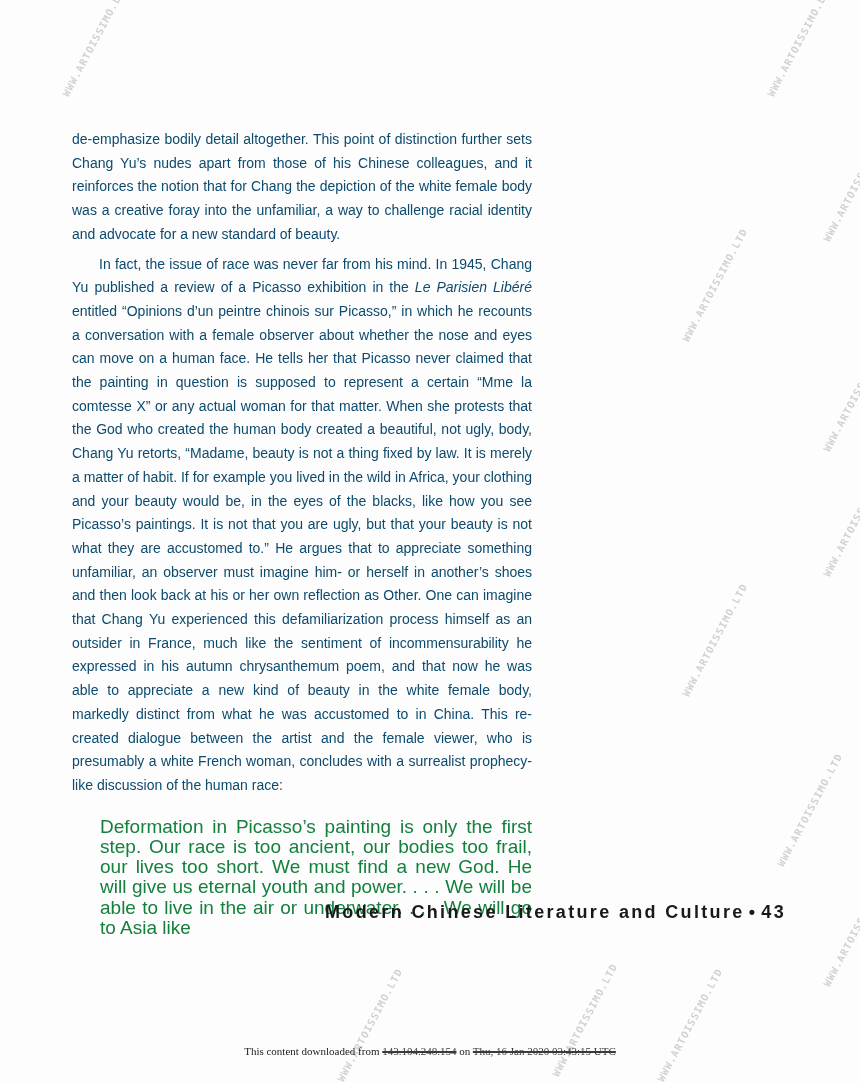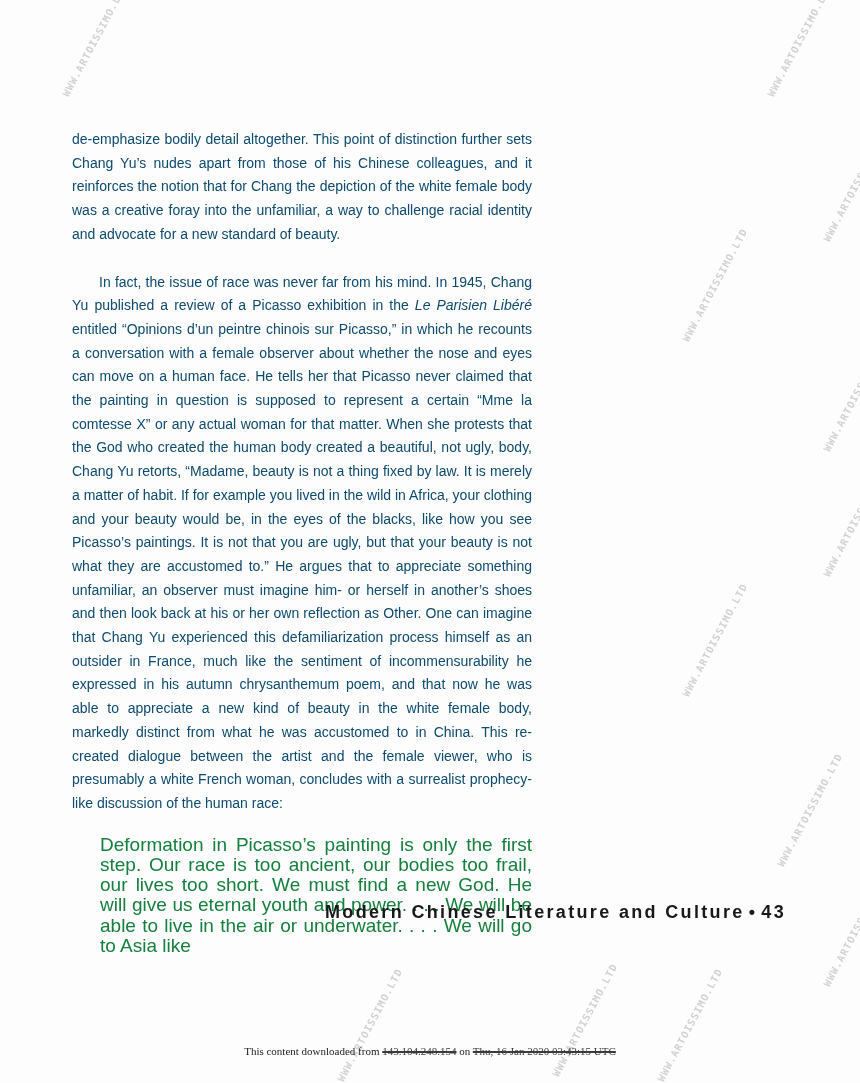--- a/index.html
+++ b/index.html
@@ -40,21 +40,21 @@
     width: 460px;
   }
   .para {
     margin: 0;
     font-size: 14px;
     line-height: 23.7px;
     text-align: justify;
     color: #0c4a6e;
   }
   .para.indent {
-    margin-top: 24px;
+    margin-top: 6px;
     text-indent: 27px;
   }
   .para i {
     font-style: italic;
   }
   .quote {
     margin: 19px 0 4px 28px;
     width: 432px;
     font-size: 19px;
     line-height: 20.2px;

